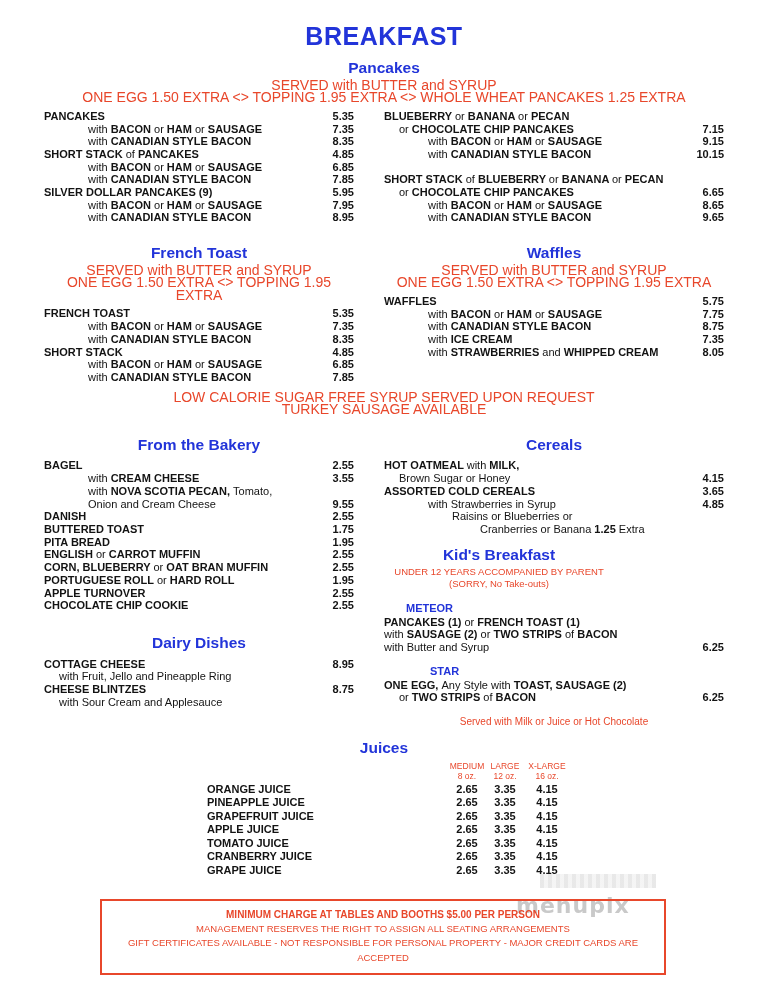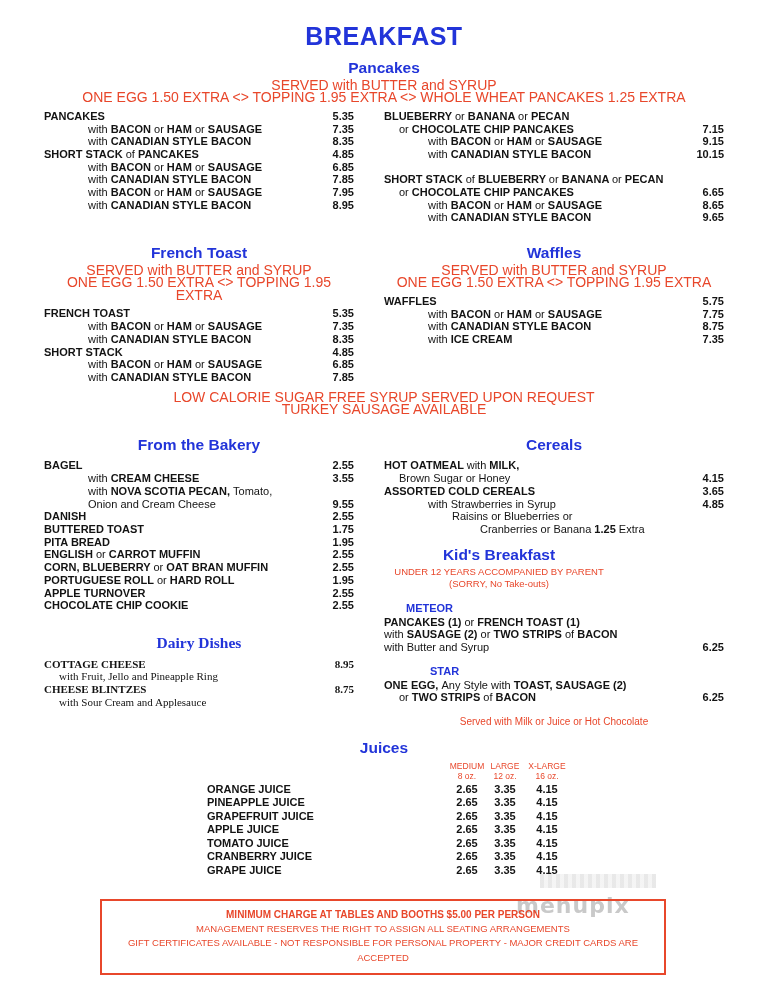--- a/index.html
+++ b/index.html
@@ -106,20 +106,24 @@
           <div class="row">
             <span class="label i2"><span>with </span><span class="b">BACON </span><span>or </span><span class="b">HAM </span><span>or </span><span class="b">SAUSAGE</span></span>
             <span class="price">6.85</span>
           </div>
 
           <div class="row">
             <span class="label i2"><span>with </span><span class="b">CANADIAN </span><span class="b">STYLE </span><span class="b">BACON</span></span>
             <span class="price">7.85</span>
           </div>
 
+          <div class="row">
+            <span class="label i0"><span class="b">SILVER </span><span class="b">DOLLAR </span><span class="b">PANCAKES </span><span class="b">(9)</span></span>
+            <span class="price">5.95</span>
+          </div>
 
           <div class="row">
             <span class="label i2"><span>with </span><span class="b">BACON </span><span>or </span><span class="b">HAM </span><span>or </span><span class="b">SAUSAGE</span></span>
             <span class="price">7.95</span>
           </div>
 
           <div class="row">
             <span class="label i2"><span>with </span><span class="b">CANADIAN </span><span class="b">STYLE </span><span class="b">BACON</span></span>
             <span class="price">8.95</span>
           </div>
@@ -232,20 +236,24 @@
             <div class="row">
               <span class="label i2"><span>with </span><span class="b">CANADIAN </span><span class="b">STYLE </span><span class="b">BACON</span></span>
               <span class="price">8.75</span>
             </div>
 
             <div class="row">
               <span class="label i2"><span>with </span><span class="b">ICE </span><span class="b">CREAM</span></span>
               <span class="price">7.35</span>
             </div>
 
+            <div class="row">
+              <span class="label i2"><span>with </span><span class="b">STRAWBERRIES </span><span>and </span><span class="b">WHIPPED </span><span class="b">CREAM</span></span>
+              <span class="price">8.05</span>
+            </div>
           </div>
       </div>
     </div>
   </section>
 
   <div class="mid-notes">
     <div class="note">LOW CALORIE SUGAR FREE SYRUP SERVED UPON REQUEST</div>
     <div class="note">TURKEY SAUSAGE AVAILABLE</div>
   </div>
 
@@ -310,21 +318,21 @@
                 <span class="label i0"><span class="b">APPLE </span><span class="b">TURNOVER</span></span>
                 <span class="price">2.55</span>
               </div>
 
               <div class="row">
                 <span class="label i0"><span class="b">CHOCOLATE </span><span class="b">CHIP </span><span class="b">COOKIE</span></span>
                 <span class="price">2.55</span>
               </div>
             </div>
         </div>
-        <div style="margin-top:22px;font-family:Liberation Serif, serif;">
+        <div style="margin-top:22px;">
           <h2 class="sec-title">Dairy Dishes</h2>
           <div class="items">
 
               <div class="row">
                 <span class="label i0"><span class="b">COTTAGE </span><span class="b">CHEESE</span></span>
                 <span class="price">8.95</span>
               </div>
 
               <div class="row">
                 <span class="label i1"><span>with </span><span>Fruit, </span><span>Jello </span><span>and </span><span>Pineapple </span><span>Ring</span></span>

